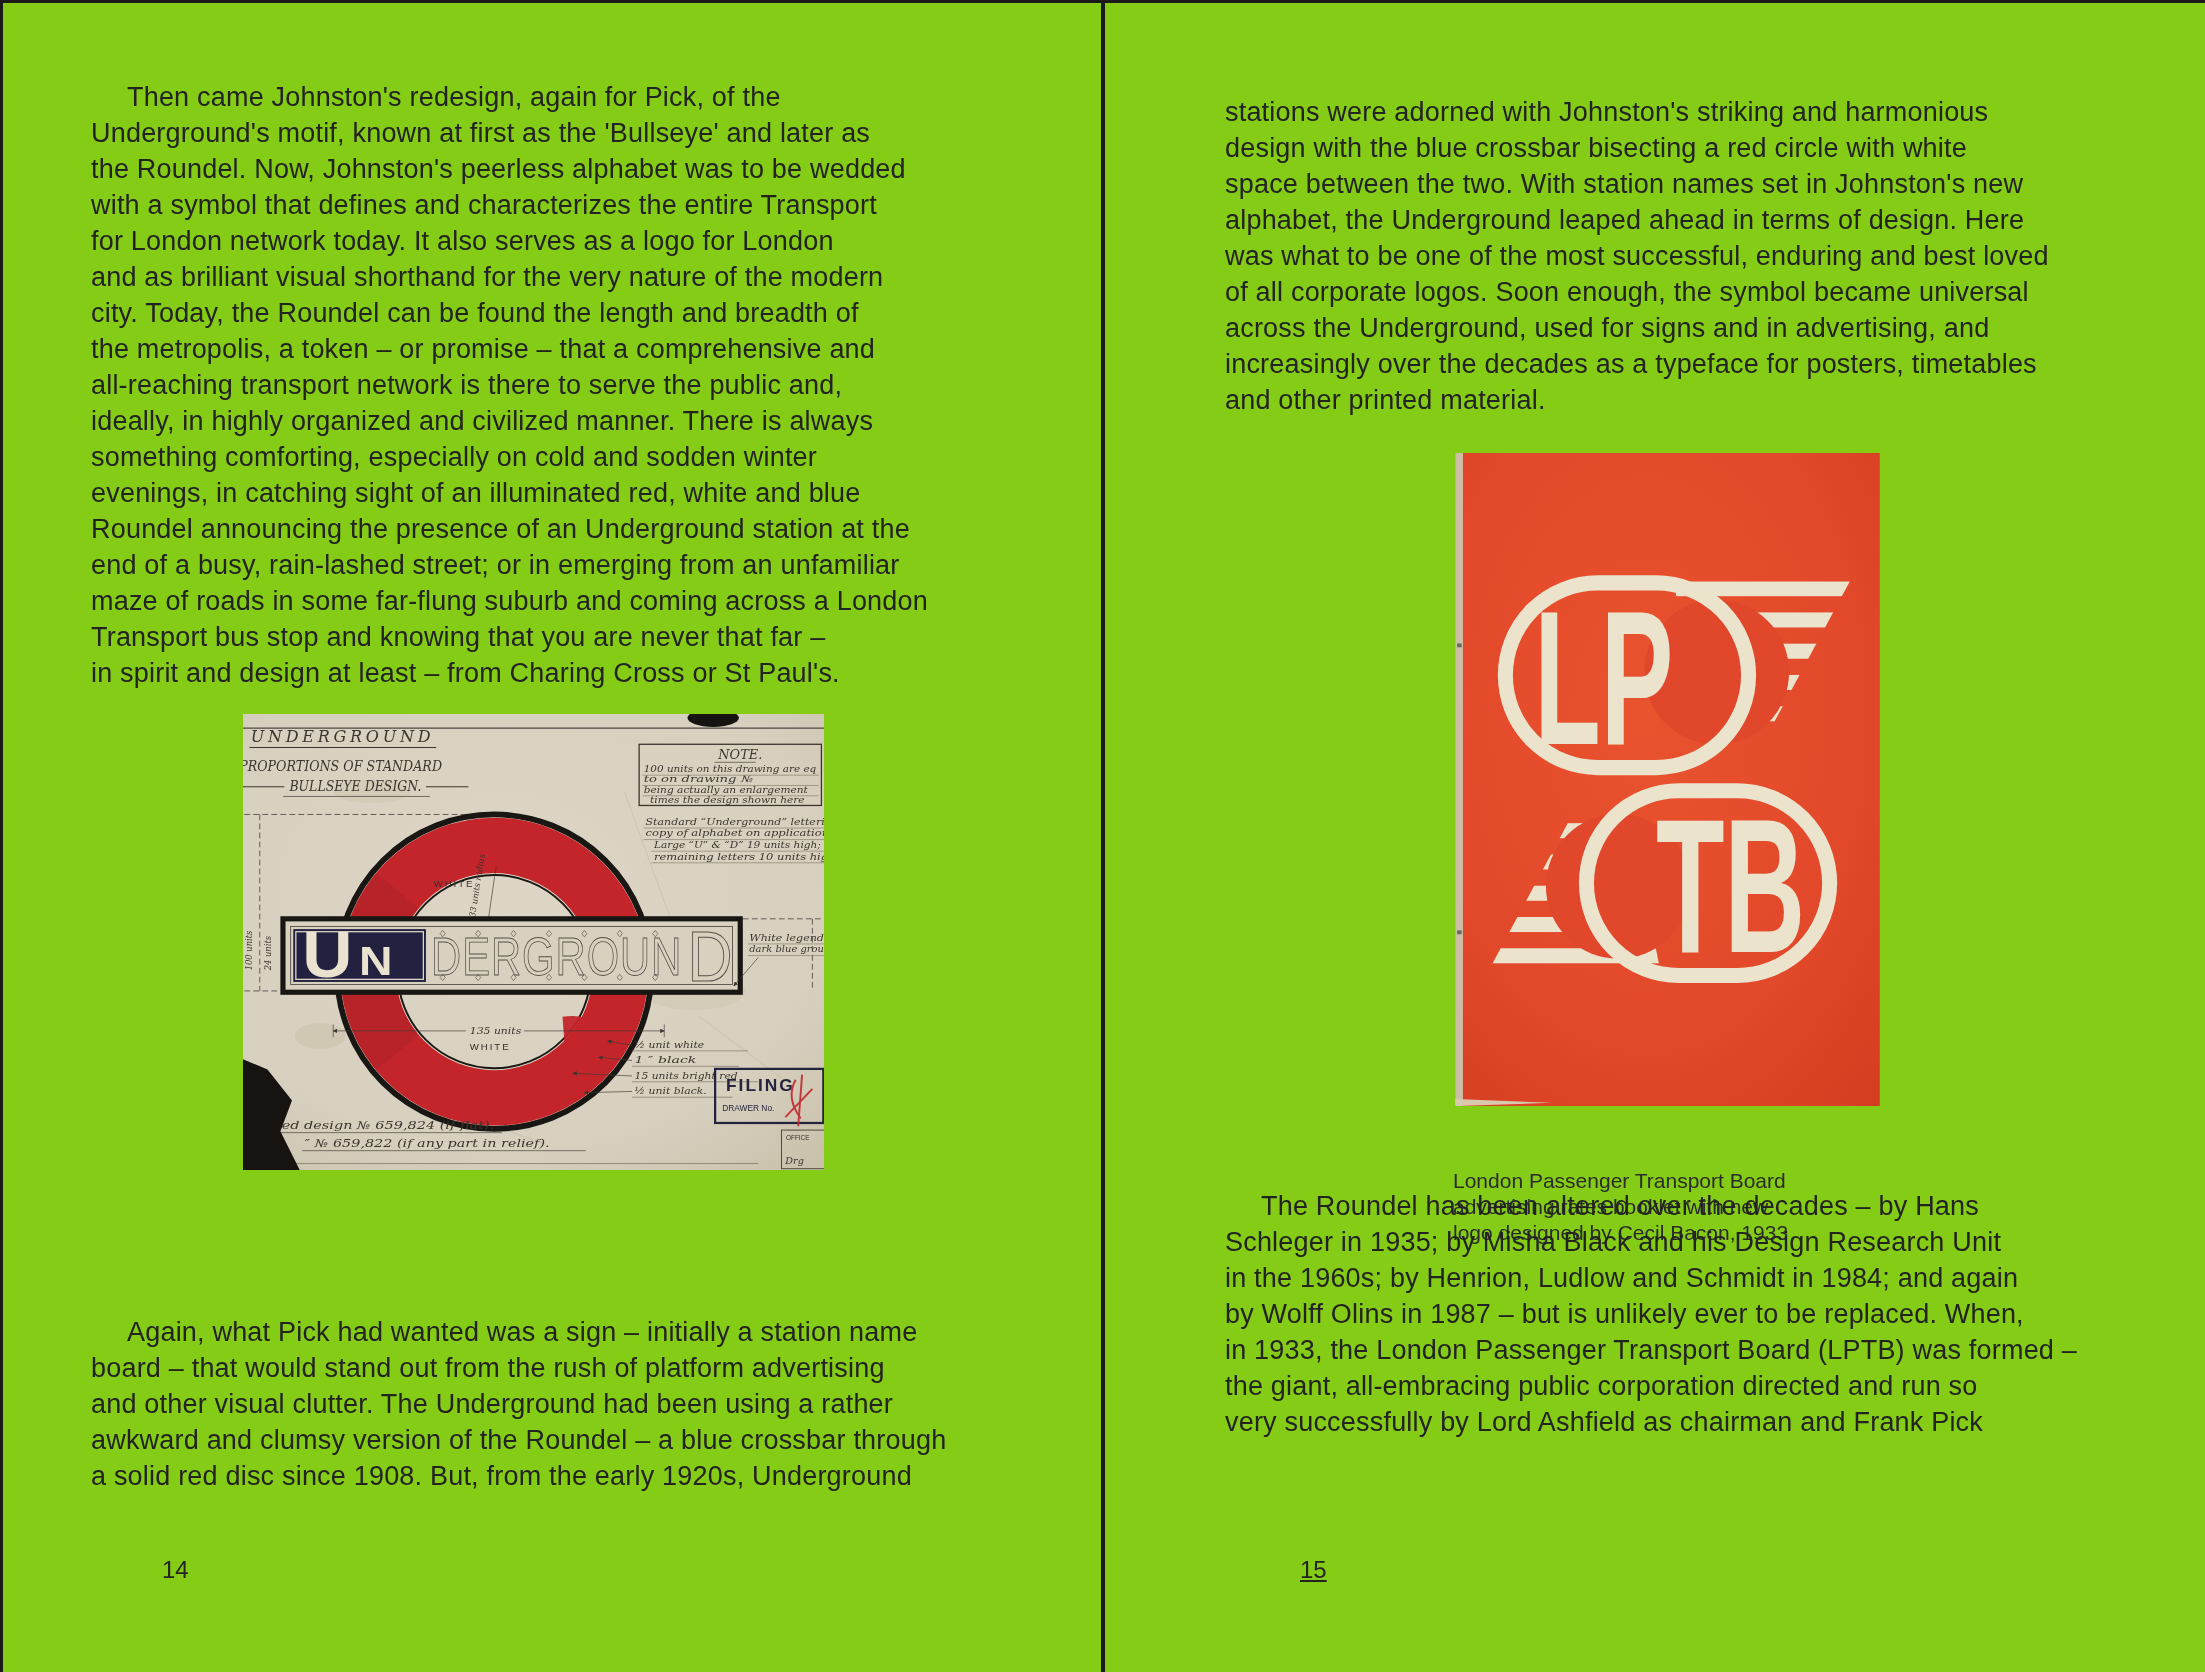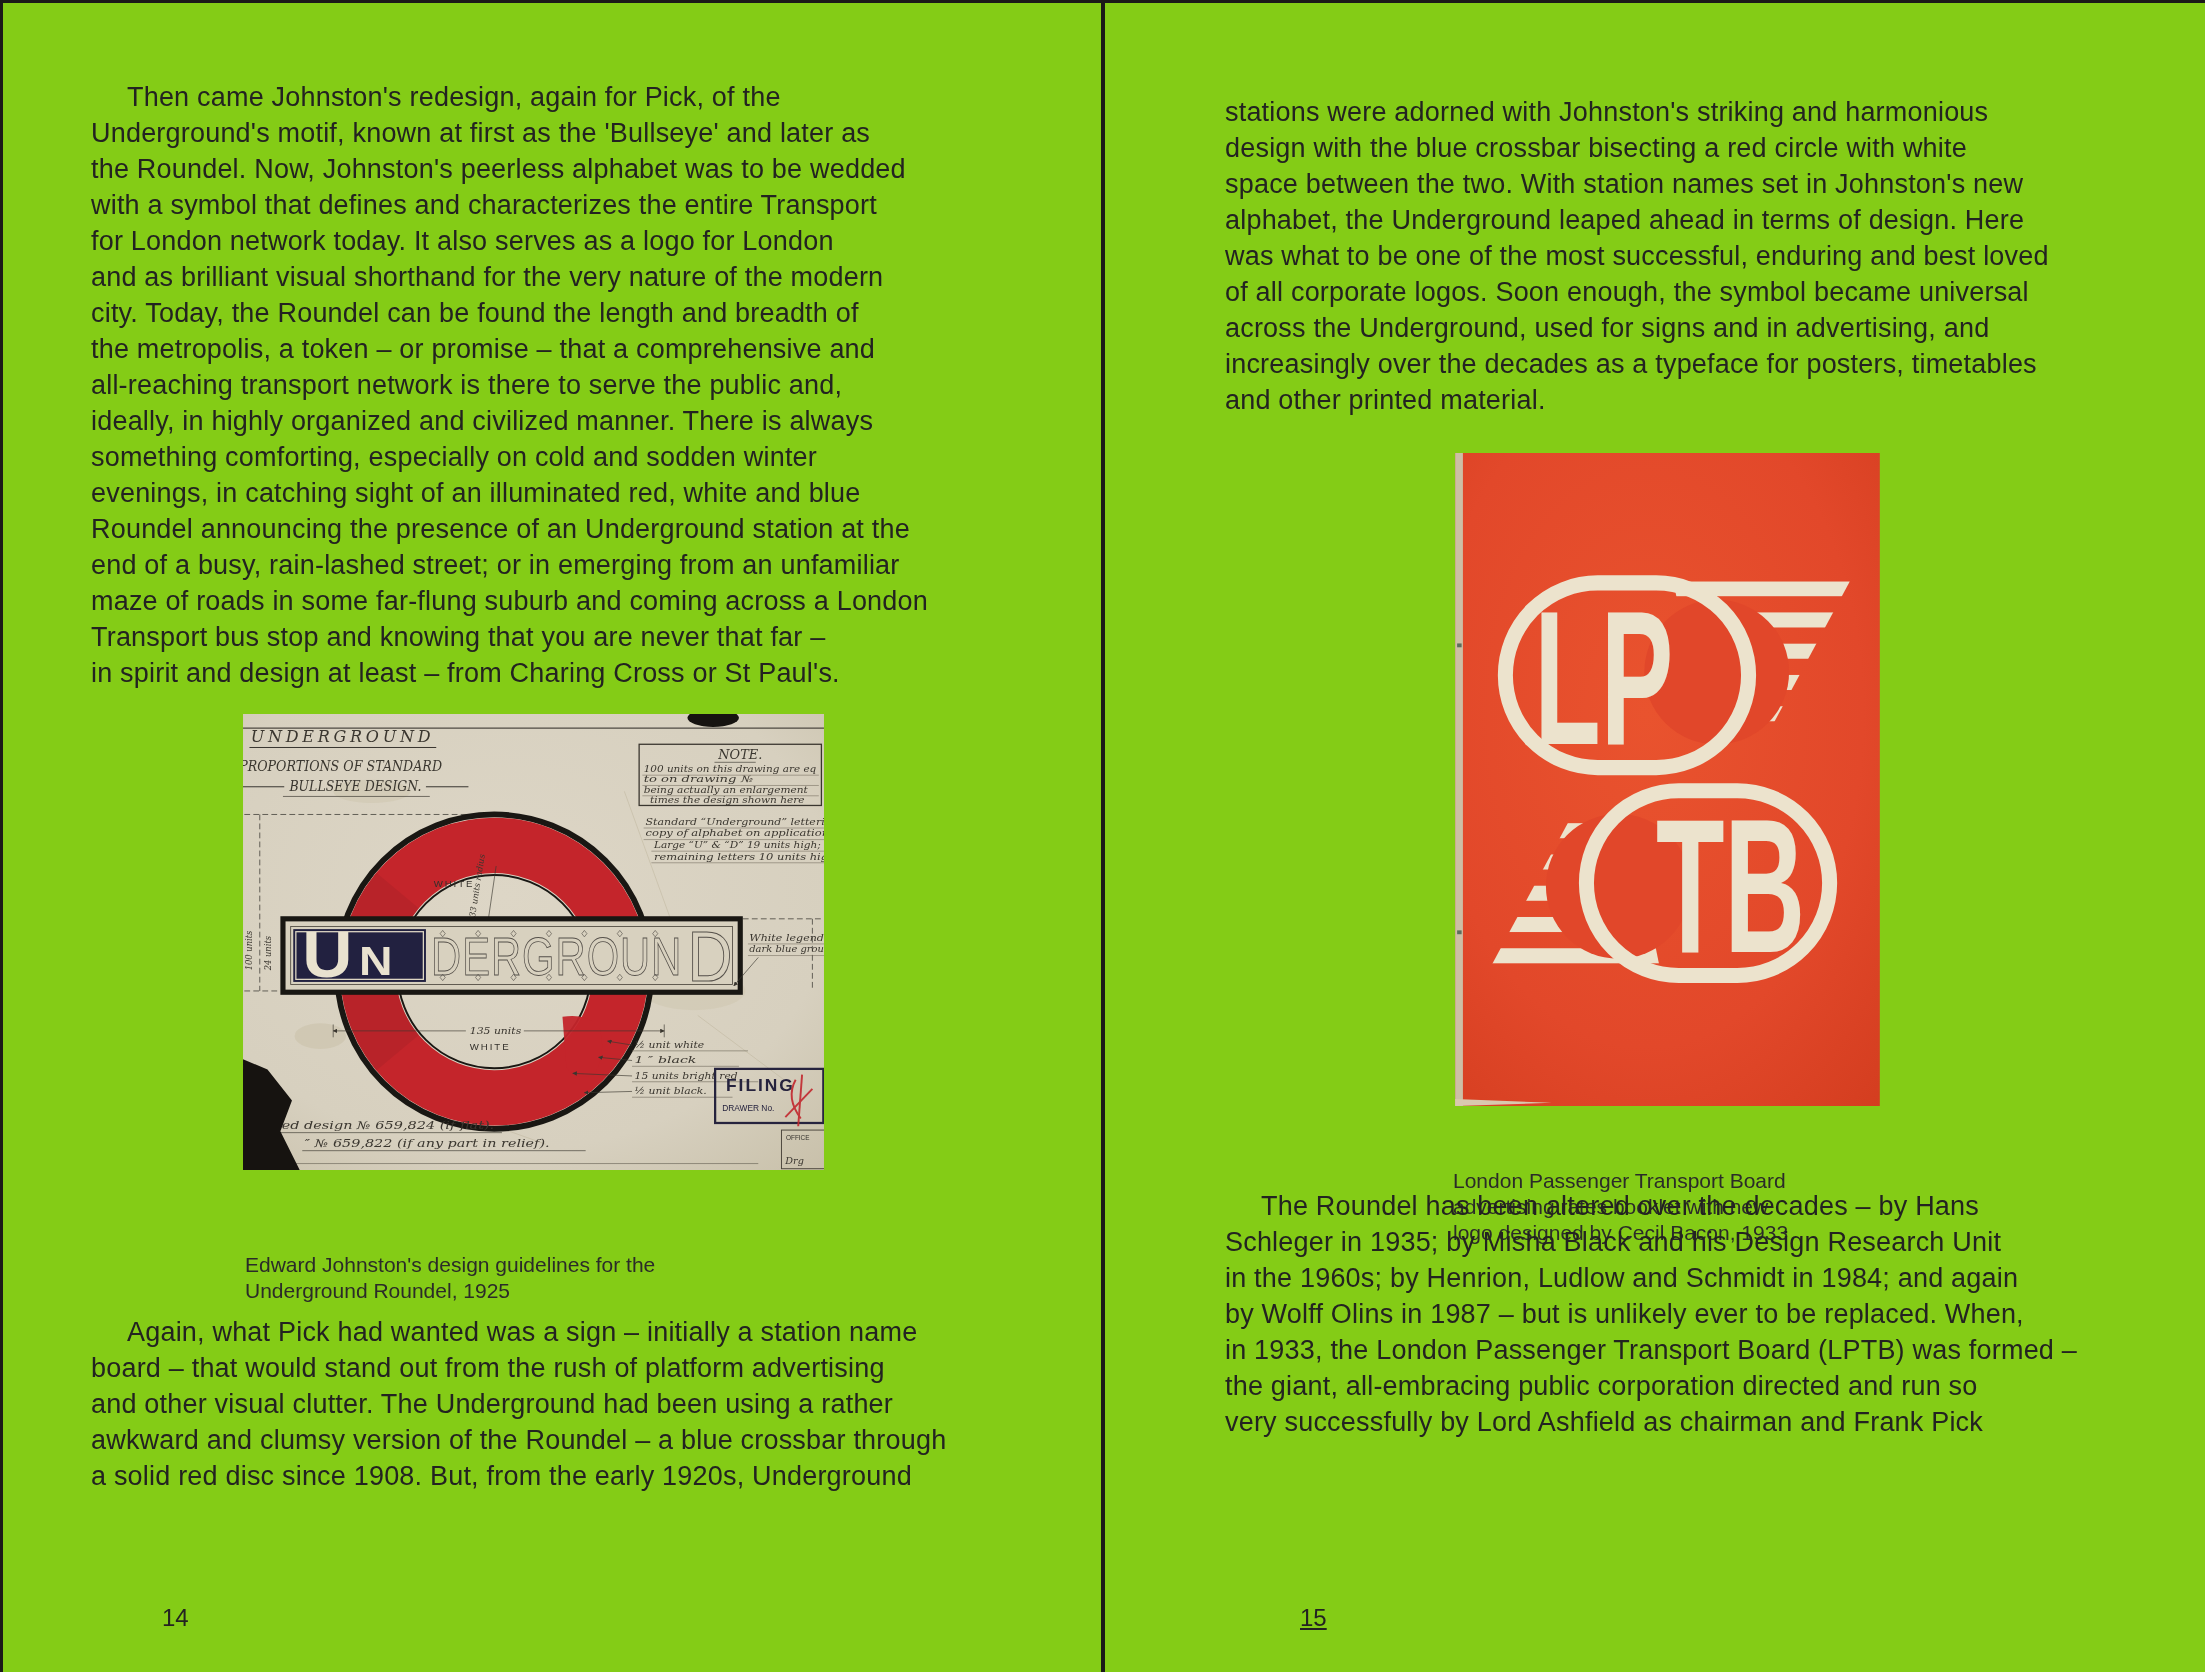--- a/index.html
+++ b/index.html
@@ -5,21 +5,21 @@
   html,body{margin:0;padding:0;background:#e8e8e8;}
   .spread{position:relative;width:2205px;height:1673px;background:#84cc16;
           font-family:"Liberation Sans",sans-serif;color:#222220;overflow:hidden;}
   .edge-top{position:absolute;left:0;top:0;width:2205px;height:3.2px;background:#1b1a18;}
   .edge-left{position:absolute;left:0;top:0;width:2.6px;height:1673px;background:#1b1a18;}
   .gutter{position:absolute;left:1101px;top:0;width:3.9px;height:1673px;background:#1b1a18;}
   .para{position:absolute;font-size:27px;line-height:36px;white-space:pre-line;
         letter-spacing:0.2px;color:#232321;}
   .indent{text-indent:36px;}
   .caption{position:absolute;font-size:21px;line-height:26px;white-space:pre-line;color:#2b2b29;margin-top:30px;}
-  .pagenum{position:absolute;font-size:24px;color:#232321;margin-top:48px;}
+  .pagenum{position:absolute;font-size:24px;color:#232321;}
   #p1L{left:91px;top:79px;width:985px;}
   #capL{left:245px;top:1222px;}
   #p2L{left:91px;top:1314px;width:985px;}
   #pnL{left:162px;top:1556px;}
   #p1R{left:1225px;top:94px;width:966px;}
   #capR{left:1453px;top:1138px;}
   #p2R{left:1225px;top:1188px;width:966px;}
   #pnR{left:1300px;top:1556px;text-decoration:underline;}
   #photoL{position:absolute;left:243px;top:714px;width:581px;height:456px;text-align:center;}
   #bookletR{position:absolute;left:1455px;top:453px;width:425px;height:653px;}
@@ -216,22 +216,20 @@
         <line x1="56" y1="650" x2="402" y2="650" stroke="#3a362f" stroke-width="1"></line>
         <text class="hand" x="96" y="672" font-size="16" textLength="380" lengthAdjust="spacingAndGlyphs">″      № 659,822 (if any part in relief).</text>
         <line x1="92" y1="678" x2="532" y2="678" stroke="#3a362f" stroke-width="1"></line>
         <line x1="56" y1="698" x2="800" y2="698" stroke="#6b6457" stroke-width="1"></line>
       </g>
 
       <path d="M0,536 L38,552 L76,600 L58,648 L88,708 L0,708 Z" fill="#161310"></path>
     </svg>
   </div>
 
-  <div class="caption" id="capL">Edward Johnston's design guidelines for the
-Underground Roundel, 1925</div>
   <div class="para indent" id="p2L">Again, what Pick had wanted was a sign – initially a station name
 board – that would stand out from the rush of platform advertising
 and other visual clutter. The Underground had been using a rather
 awkward and clumsy version of the Roundel – a blue crossbar through
 a solid red disc since 1908. But, from the early 1920s, Underground</div>
   <div class="pagenum" id="pnL">14</div>
 
   <div class="para" id="p1R">stations were adorned with Johnston's striking and harmonious
 design with the blue crossbar bisecting a red circle with white
 space between the two. With station names set in Johnston's new

